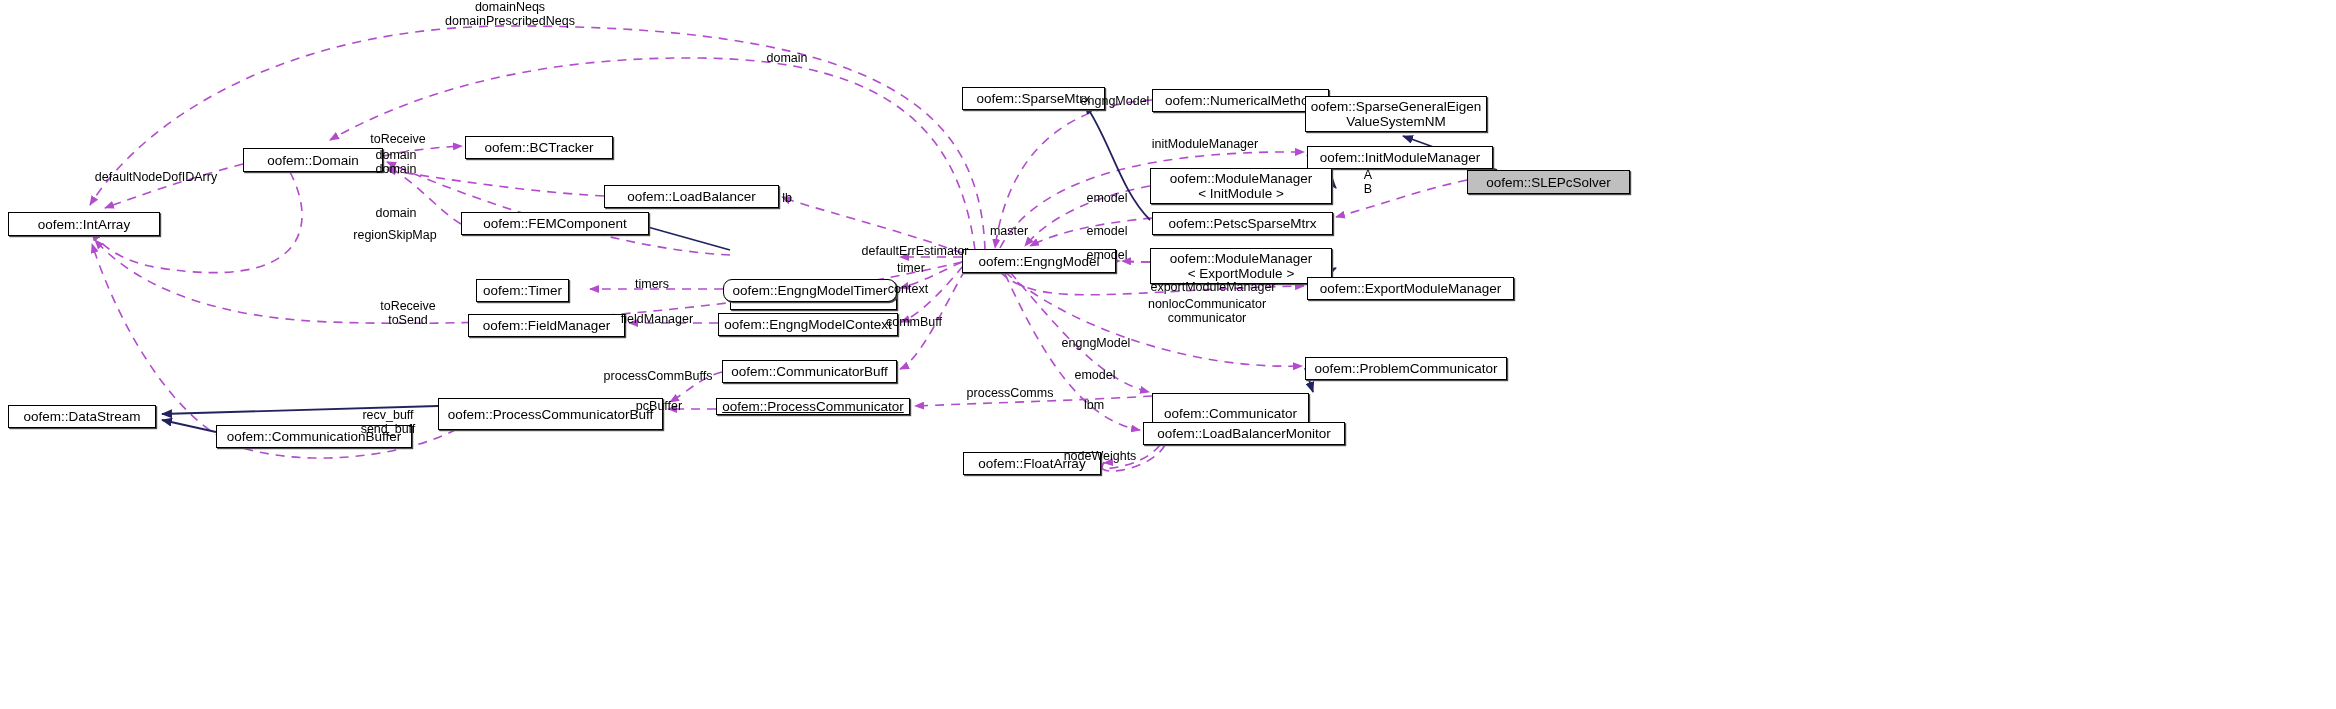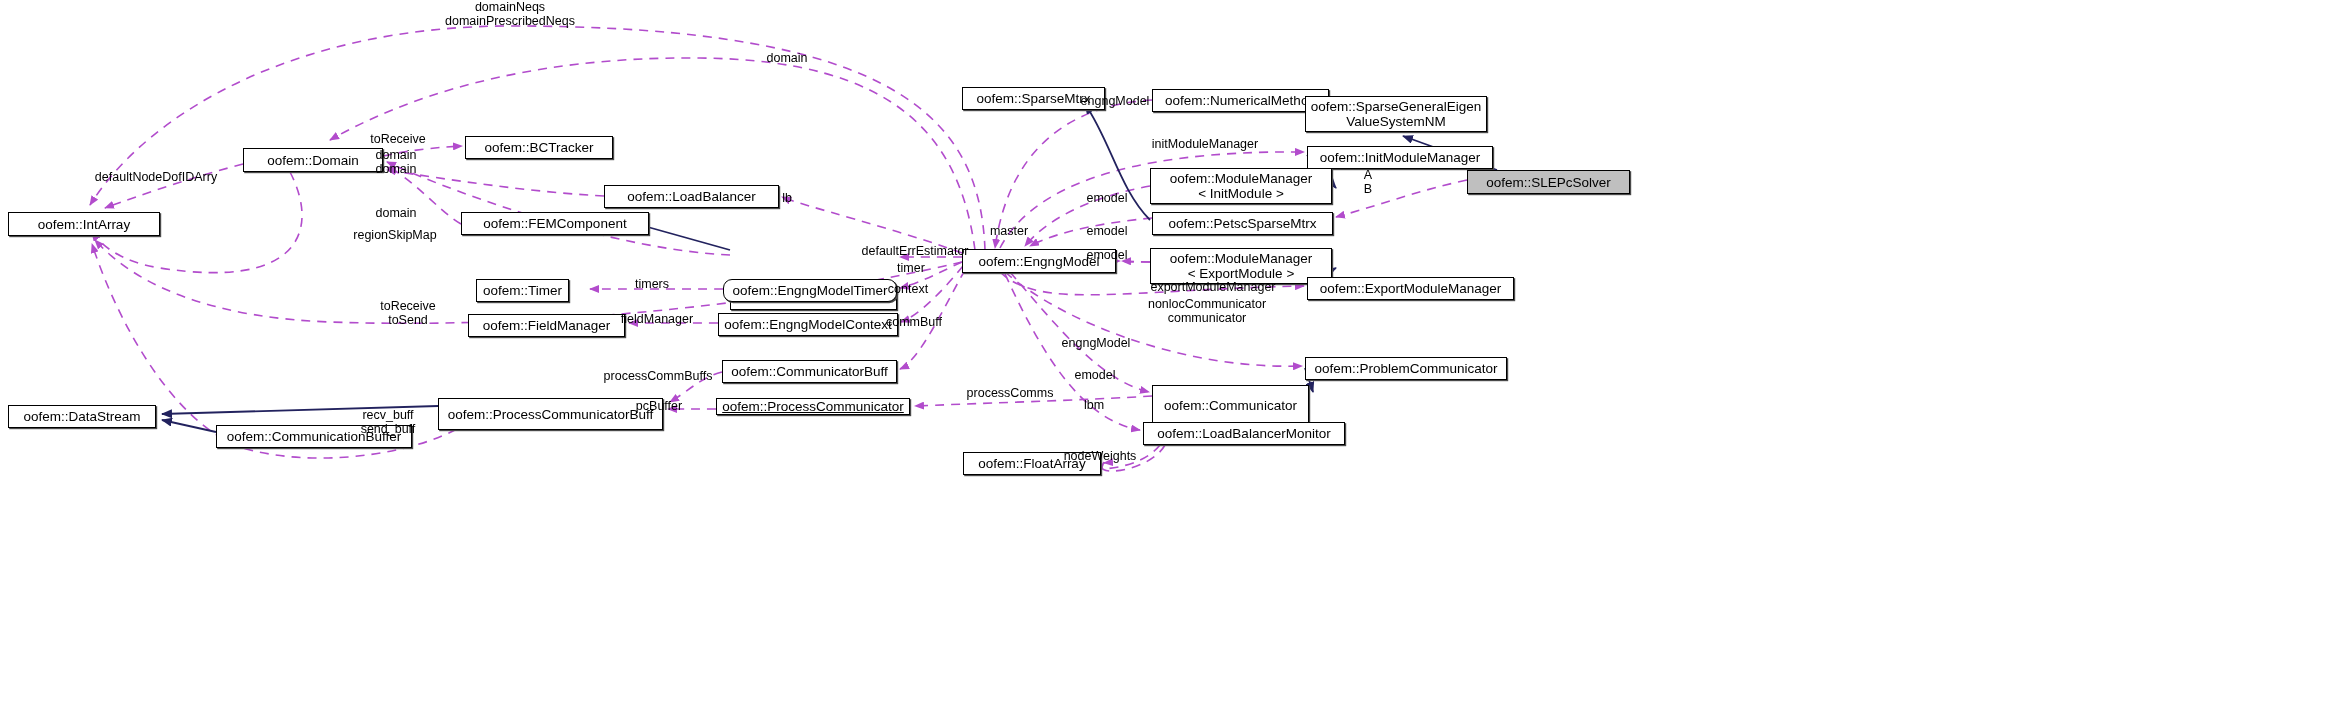--- a/index.html
+++ b/index.html
@@ -184,21 +184,21 @@
 ValueSystemNM</span></div>
   <div class="node" style="left: 1307px; top: 146px; width: 186px; height: 23px;"><span>oofem::InitModuleManager</span></div>
   <div class="node" style="left: 1150px; top: 168px; width: 182px; height: 36px;"><span>oofem::ModuleManager
 &lt; InitModule &gt;</span></div>
   <div class="node" style="left: 1152px; top: 212px; width: 181px; height: 23px;"><span>oofem::PetscSparseMtrx</span></div>
   <div class="node" style="left: 1150px; top: 248px; width: 182px; height: 36px;"><span>oofem::ModuleManager
 &lt; ExportModule &gt;</span></div>
   <div class="node" style="left: 1307px; top: 277px; width: 207px; height: 23px;"><span>oofem::ExportModuleManager</span></div>
   <div class="node highlight" style="left: 1467px; top: 170px; width: 163px; height: 24px;"><span>oofem::SLEPcSolver</span></div>
   <div class="node" style="left: 1305px; top: 357px; width: 202px; height: 23px;"><span>oofem::ProblemCommunicator</span></div>
-  <div class="node" style="left: 1152px; top: 385px; width: 157px; height: 40px;"><span>oofem::Communicator</span></div>
+  <div class="node" style="left: 1152px; top: 393px; width: 157px; height: 40px;"><span>oofem::Communicator</span></div>
   <div class="node" style="left: 1143px; top: 422px; width: 202px; height: 23px;"><span>oofem::LoadBalancerMonitor</span></div>
 
   <div class="edge-label" style="left: 510px; top: 14px;">domainNeqs
 domainPrescribedNeqs</div>
   <div class="edge-label" style="left: 787px; top: 59px;">domain</div>
   <div class="edge-label" style="left: 1115px; top: 102px;">engngModel</div>
   <div class="edge-label" style="left: 398px; top: 140px;">toReceive</div>
   <div class="edge-label" style="left: 396px; top: 156px;">domain</div>
   <div class="edge-label" style="left: 396px; top: 170px;">domain</div>
   <div class="edge-label" style="left: 156px; top: 178px;">defaultNodeDofIDArry</div>

